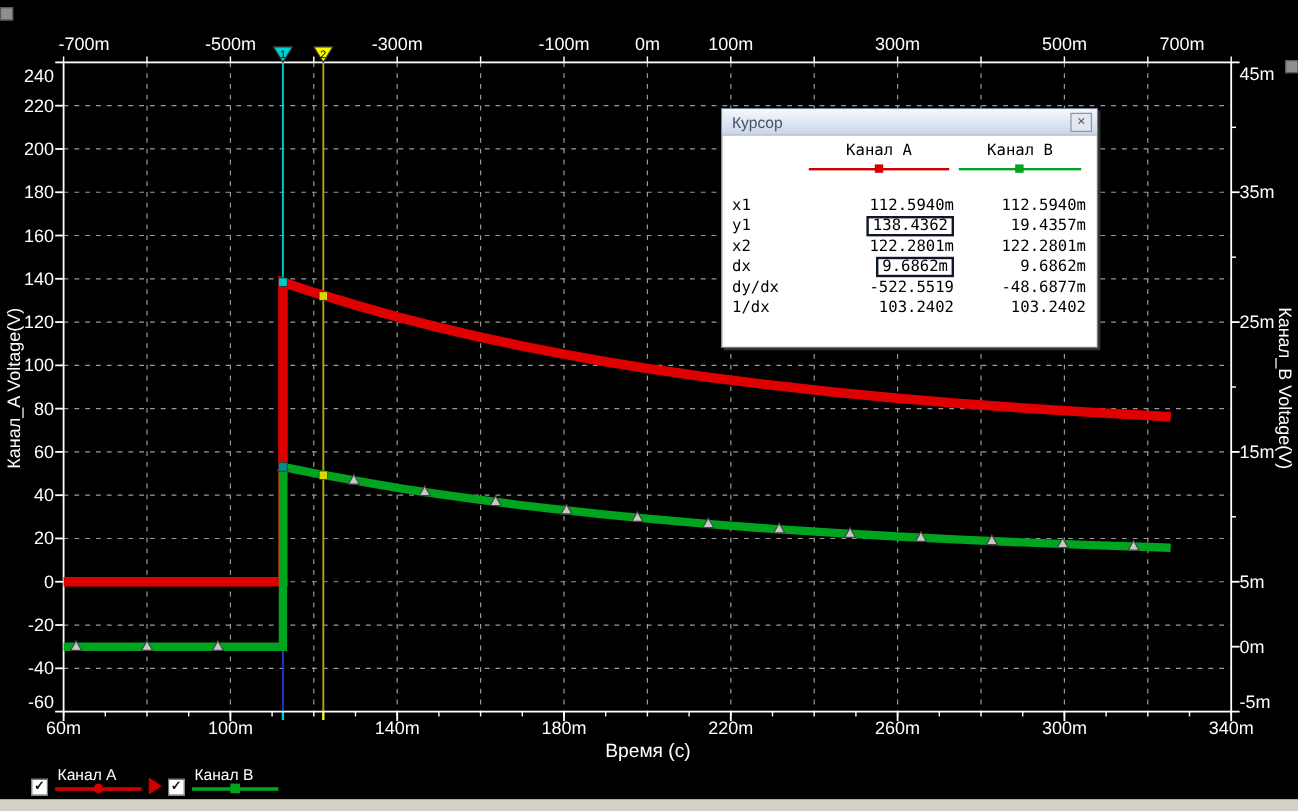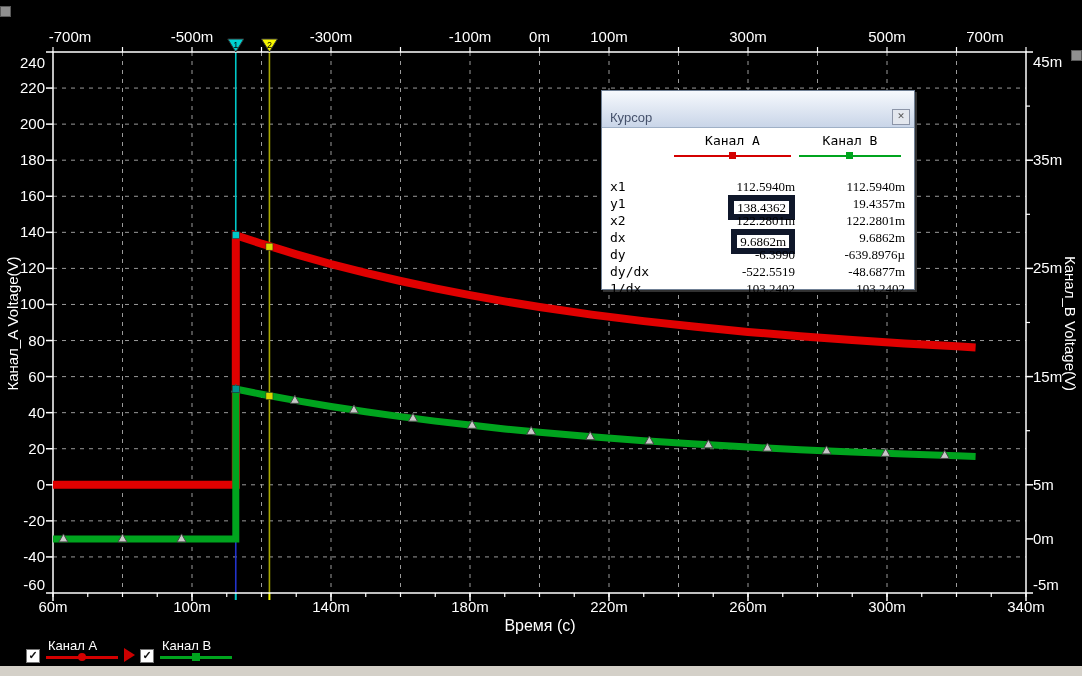--- a/index.html
+++ b/index.html
@@ -6,34 +6,34 @@
   #screen{position:relative;width:1082px;height:676px;background:#000;overflow:hidden;
           font-family:"Liberation Sans",sans-serif;}
   svg text{font-family:"Liberation Sans",sans-serif;}
   .axis-title{position:absolute;color:#fff;font-size:15px;white-space:nowrap;}
   #left-axis-title{left:-128px;top:315px;transform:rotate(-90deg);transform-origin:center;width:280px;text-align:center;}
   #right-axis-title{left:930px;top:315px;transform:rotate(90deg);transform-origin:center;width:280px;text-align:center;}
   
   #cursor-panel{position:absolute;left:601px;top:90px;width:312px;height:198px;
       background:#fff;border:1px solid #6f7f94;box-shadow:2px 2px 0 rgba(90,90,90,.55);}
   #cursor-titlebar{height:20px;background:linear-gradient(#f6f9fd,#c9d5e8);
-      border-bottom:1px solid #9fb0c6;display:flex;align-items:center;padding:16px 4px 0 8px;}
+      border-bottom:1px solid #9fb0c6;display:flex;align-items:center;padding:1px 4px 0 8px;}
   #cursor-title{flex:1;font-size:13px;color:#45516b;}
   #cursor-close{width:16px;height:14px;background:#e3e7ee;border:1px solid #8c95a8;
       font-size:9px;line-height:12px;text-align:center;color:#555;cursor:default;}
   #cursor-body{padding:4px 8px 0 8px;font-family:"DejaVu Sans Mono","Liberation Mono",monospace;
       font-size:13px;color:#000;}
   .crow{display:grid;grid-template-columns:60px 125px 110px;height:17px;line-height:17px;}
-  .crow .a,.crow .b{text-align:right;white-space:nowrap;font-family:Liberation Serif, serif;}
+  .crow .a,.crow .b{text-align:right;white-space:nowrap;}
   .chead{display:grid;grid-template-columns:60px 125px 110px;height:18px;line-height:18px;margin-bottom:2px;}
   .chead .hname{text-align:center;}
   .hrule{position:relative;height:8px;margin:0 4px;}
   .hrule .rule-line{position:absolute;left:0;right:0;top:3px;height:2px;}
   .hrule .rule-marker{position:absolute;left:50%;top:0;width:7px;height:7px;margin-left:-4px;}
-  .boxed{display:inline-block;border:6px solid #0f172a;padding:0 3px;line-height:13px;}
+  .boxed{display:inline-block;border:2px solid #0f172a;padding:0 3px;line-height:13px;}
   .spacer-row{height:14px;}
   
   #legend{position:absolute;left:0;top:636px;width:420px;height:30px;}
   .cb{position:absolute;width:12px;height:12px;background:#fff;border:1px solid #777;
       font-size:11px;line-height:11px;text-align:center;color:#111;font-weight:bold;}
   .leg-label{position:absolute;color:#fff;font-size:13px;white-space:nowrap;}
   .leg-line{position:absolute;height:3px;}
   .leg-marker{position:absolute;}
   #trace-arrow{position:absolute;width:0;height:0;border-left:11px solid #cc0000;
       border-top:7px solid transparent;border-bottom:7px solid transparent;}
@@ -267,25 +267,20 @@
           <div>x2</div>
           <div class="a">122.2801m</div>
           <div class="b">122.2801m</div>
         </div>
         <div class="crow">
           <div>dx</div>
           <div class="a"><span class="boxed">9.6862m</span></div>
           <div class="b">9.6862m</div>
         </div>
         <div class="crow">
-          <div>dy</div>
-          <div class="a">-6.3990</div>
-          <div class="b">-639.8976µ</div>
-        </div>
-        <div class="crow">
           <div>dy/dx</div>
           <div class="a">-522.5519</div>
           <div class="b">-48.6877m</div>
         </div>
         <div class="crow">
           <div>1/dx</div>
           <div class="a">103.2402</div>
           <div class="b">103.2402</div>
         </div>
       </div>

